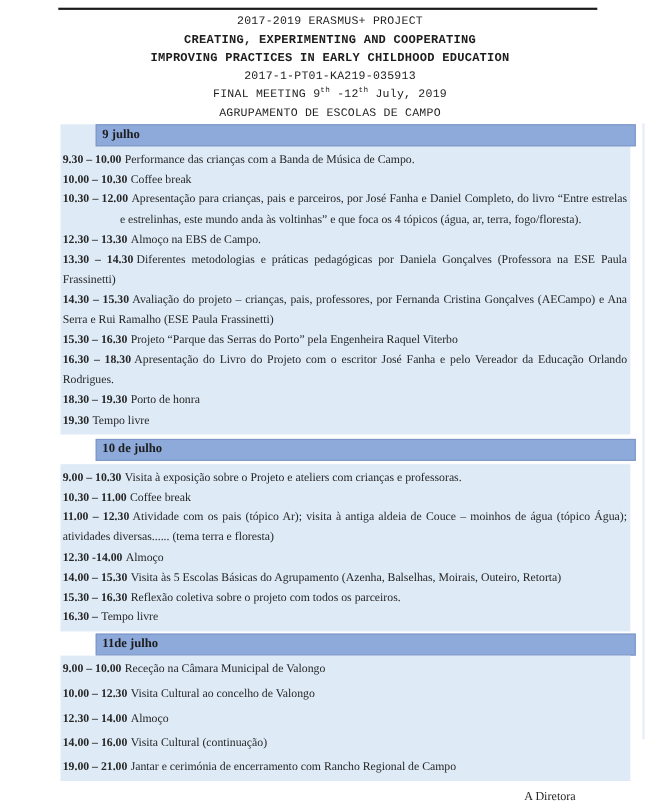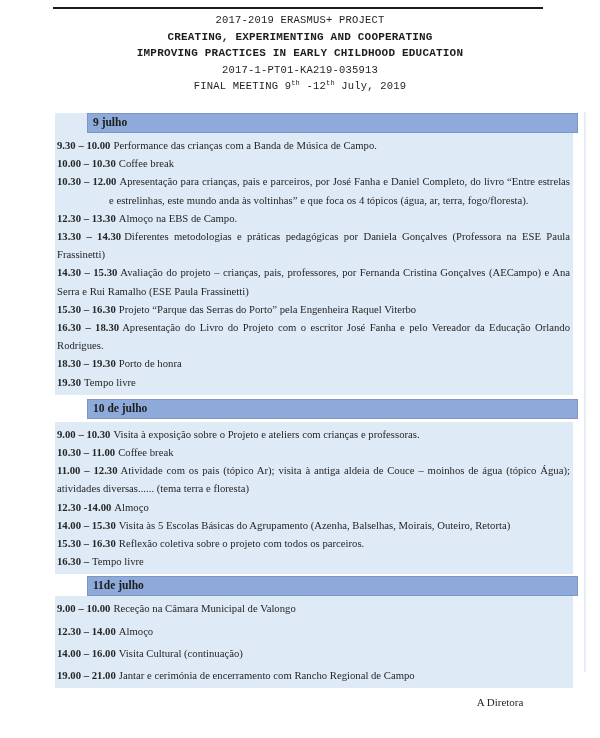--- a/index.html
+++ b/index.html
@@ -45,20 +45,21 @@
 
 <div class="top-rule"></div>
 <div class="right-line"></div>
 
 <div class="header">
   <div class="h-line">2017-2019 ERASMUS+ PROJECT</div>
   <div class="h-line bold">CREATING, EXPERIMENTING AND COOPERATING</div>
   <div class="h-line bold">IMPROVING PRACTICES IN EARLY CHILDHOOD EDUCATION</div>
   <div class="h-line">2017-1-PT01-KA219-035913</div>
   <div class="h-line"><span>FINAL MEETING 9</span><sup>th</sup><span> -12</span><sup>th</sup><span> July, 2019</span></div>
+  <div class="h-line">AGRUPAMENTO DE ESCOLAS DE CAMPO</div>
 </div>
 
 <div class="doc">
 
   <section class="sec">
     <div class="datebar">9 julho</div>
     <div class="entries">
 
   <p class="entry"><b class="time">9.30 – 10.00</b><span class="desc">Performance das crianças com a Banda de Música de Campo.</span></p>
 
@@ -104,20 +105,21 @@
 </div>
   </section>
 
   <div class="gap2"></div>
   <div class="datebar">11de julho</div>
 
   <section class="sec s3">
     <div class="entries">
   <p class="entry"><b class="time">9.00 – 10.00</b><span class="desc">Receção na Câmara Municipal de Valongo</span></p>
 
+  <p class="entry"><b class="time">10.00 – 12.30</b><span class="desc">Visita Cultural ao concelho de Valongo</span></p>
 
   <p class="entry"><b class="time">12.30 – 14.00</b><span class="desc">Almoço</span></p>
 
   <p class="entry"><b class="time">14.00 – 16.00</b><span class="desc">Visita Cultural (continuação)</span></p>
 
   <p class="entry"><b class="time">19.00 – 21.00</b><span class="desc">Jantar e cerimónia de encerramento com Rancho Regional de Campo</span></p>
 </div>
   </section>
 
   <div class="signature">

